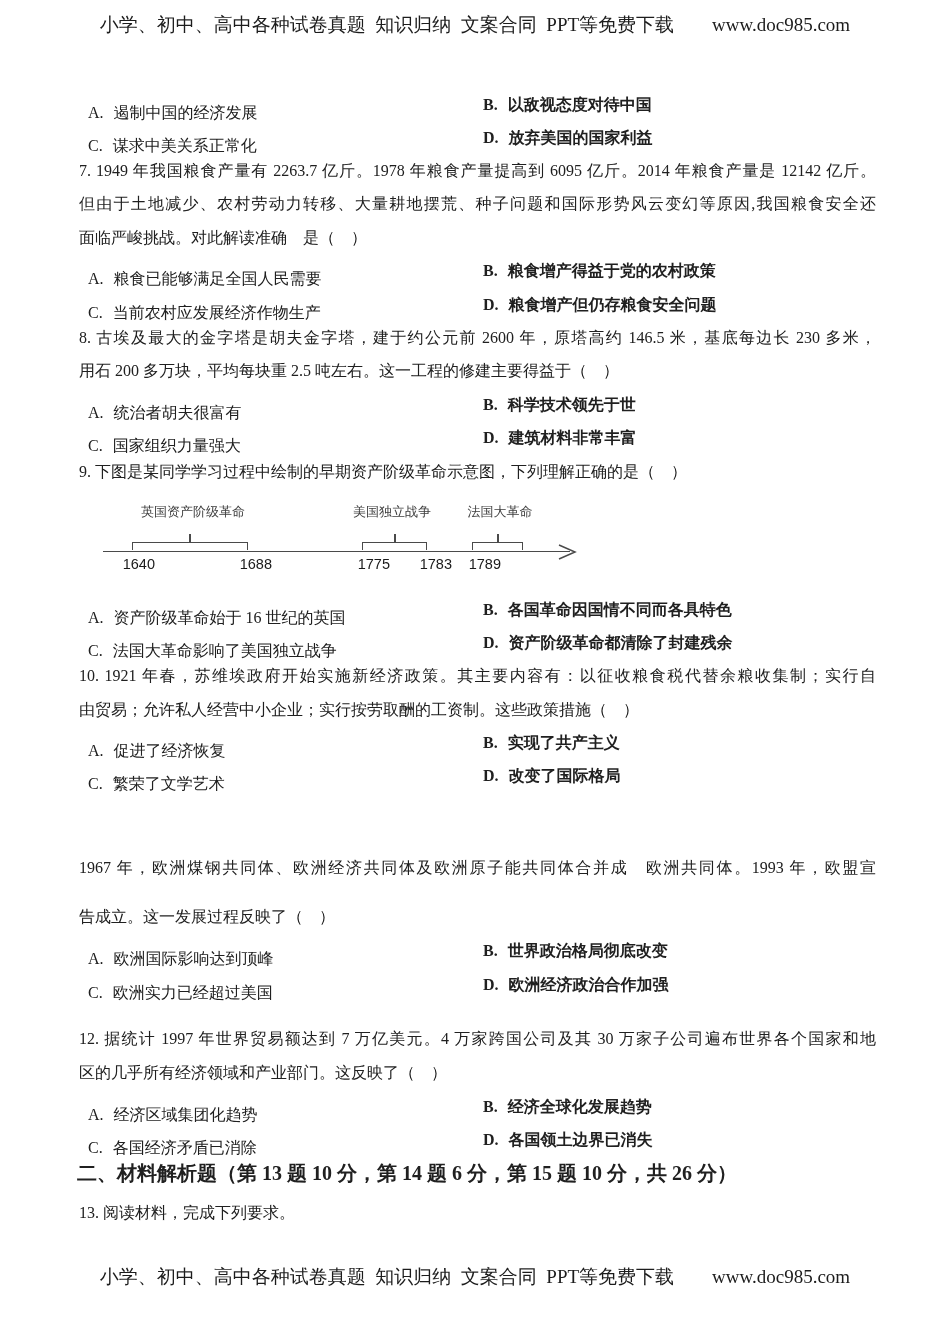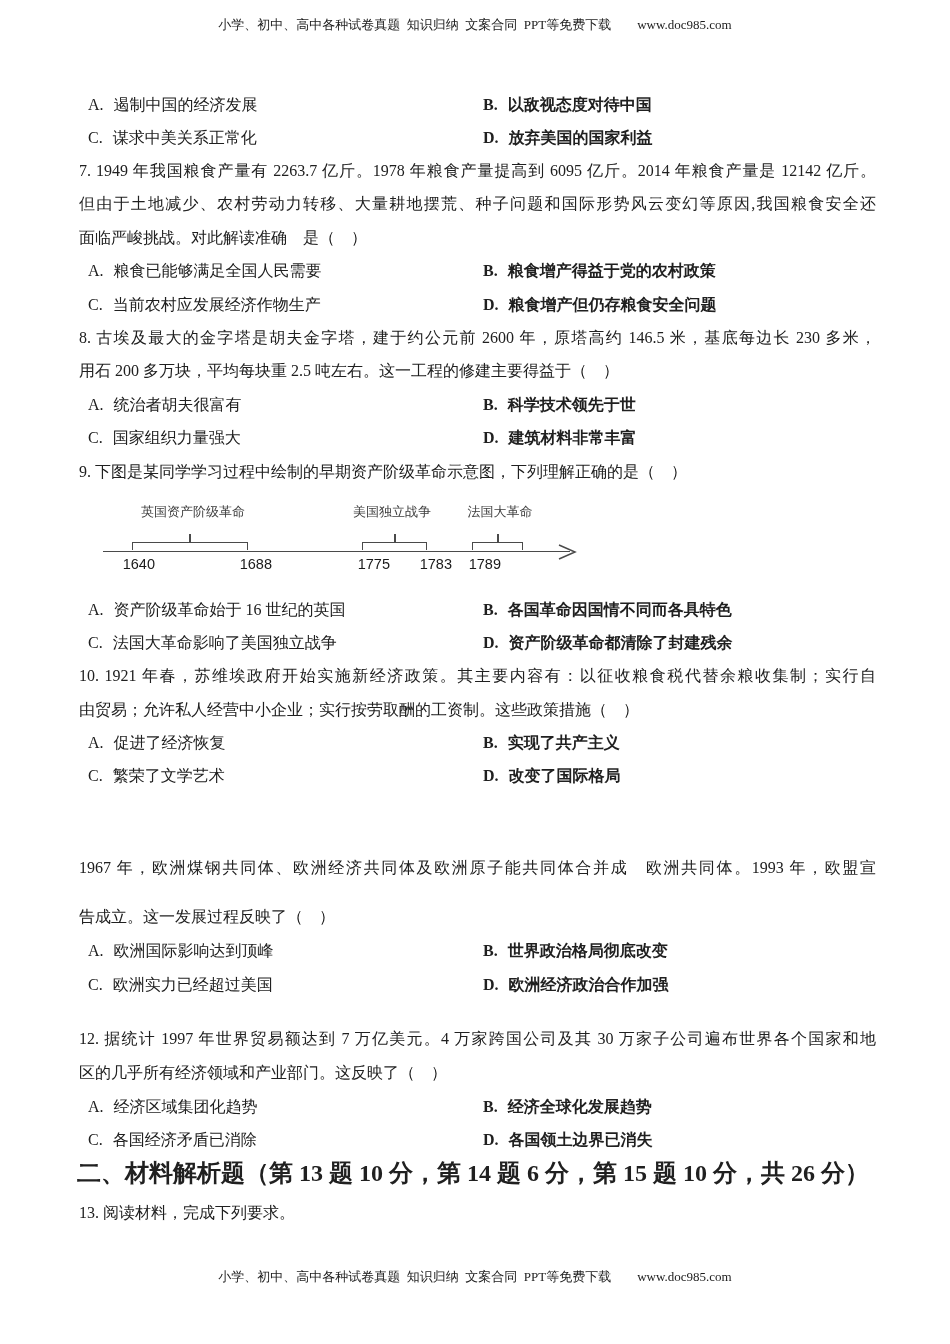--- a/index.html
+++ b/index.html
@@ -20,34 +20,34 @@
     white-space:normal;
   }
   .fill{
     text-align:justify;
     text-align-last:justify;
   }
   .hf{
     position:absolute;
     left:0;width:950px;
     text-align:center;
-    font-size:13px;
+    font-size:19px;
     line-height:18px;
     white-space:pre;
     color:#1c1c1c;
   }
   .optrow{left:0;width:950px;}
   .opt{position:absolute;top:0;white-space:pre;}
-  .optA{left:88px;}
+  .optA{left:88px;margin-top:8px;}
   .optB{left:483px;font-weight:bold;}
   .olabel{display:inline-block;margin-right:10px;}
   .heading{
     font-family:"Liberation Serif","DejaVu Serif",serif;
     font-weight:bold;
-    font-size:24px;
+    font-size:20px;
     line-height:23px;
     width:860px;
   }
   
   .tl-name{
     position:absolute;width:140px;text-align:center;
     font-family:"Liberation Sans","DejaVu Sans",sans-serif;
     font-size:13px;line-height:15px;color:#3d3d3d;
   }
   .tl-bracket{

